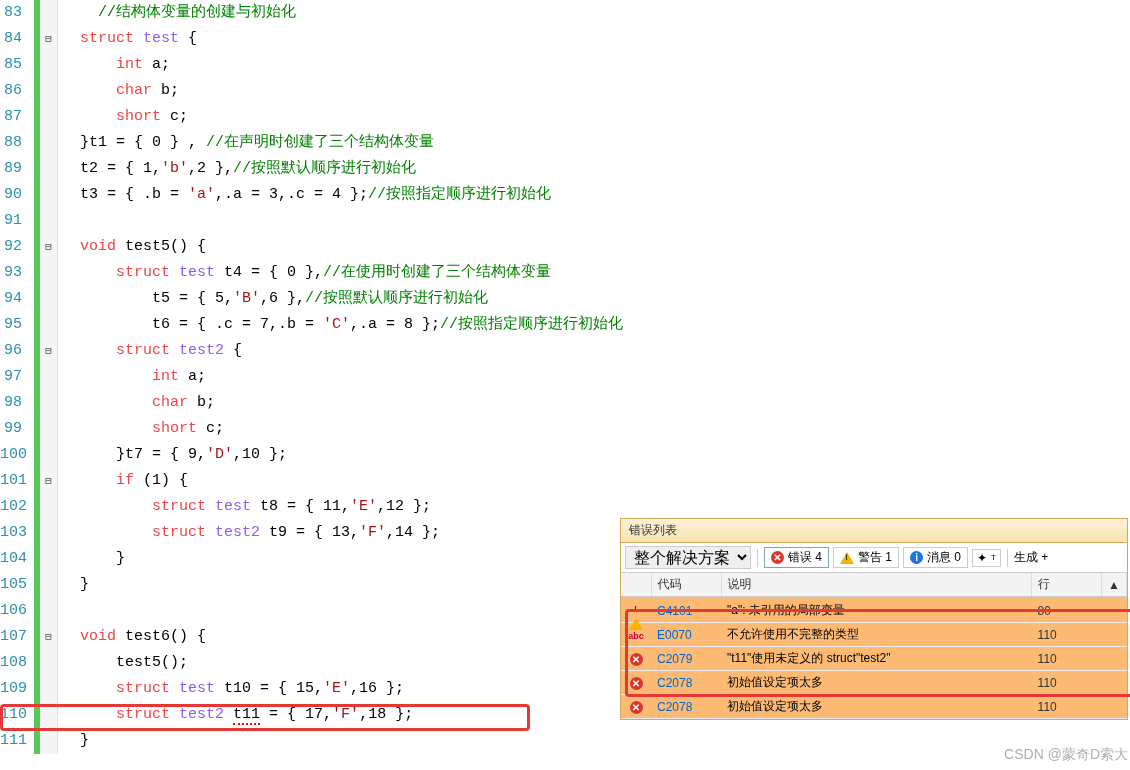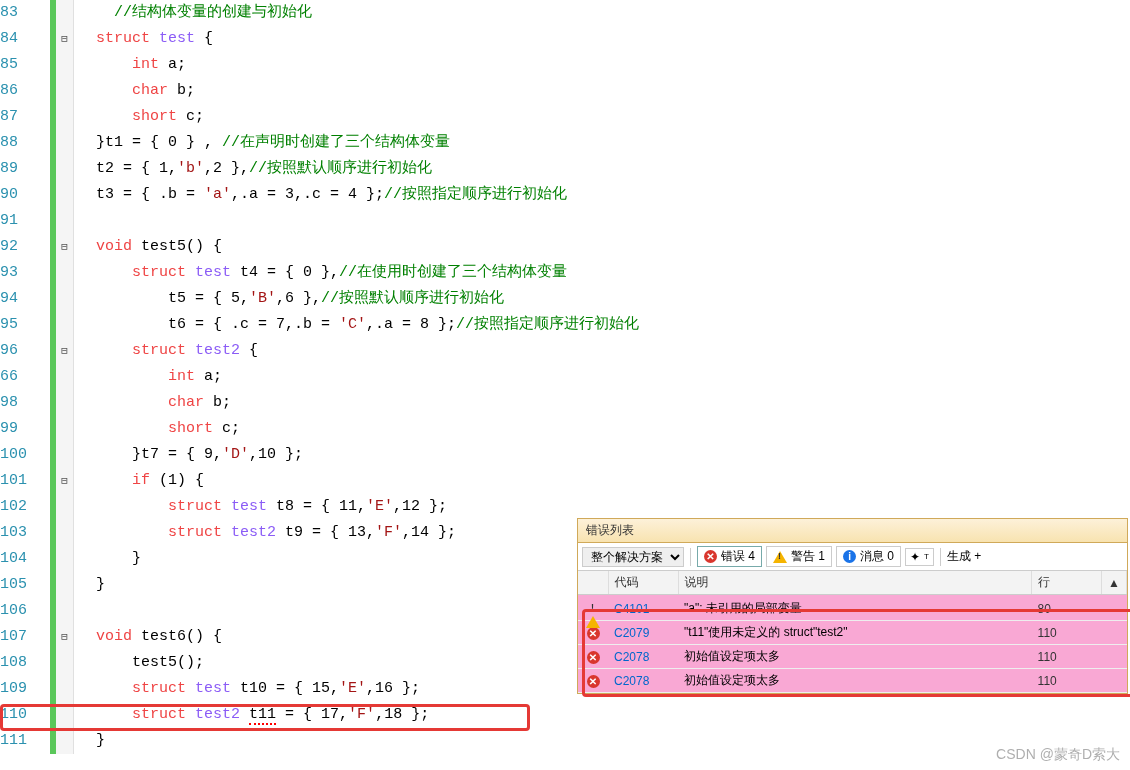--- a/index.html
+++ b/index.html
@@ -13,22 +13,23 @@
   overflow: hidden;
 }
 .editor { position: relative; height: 100%; }
 .code-line {
   display: flex;
   height: 26px;
   line-height: 26px;
   white-space: pre;
 }
 .line-num {
-  width: 50px;
-  padding-right: 0;
+  width: 34px;
+  text-align: right;
+  padding-right: 12px;
   color: #2b91af;
   background: #fff;
   flex-shrink: 0;
   user-select: none;
 }
 .change-bar {
   width: 6px;
   background: #5ac75a;
   flex-shrink: 0;
 }
@@ -63,42 +64,42 @@
   border: 3px solid #e53935;
   border-radius: 4px;
   pointer-events: none;
 }
 
 
 .error-panel {
   position: absolute;
   right: 2px;
   top: 518px;
-  width: 551px;
-  background: #f9a8d4;
+  width: 508px;
+  background: #fdba74;
   border: 1px solid #d0a959;
   font-family: "Segoe UI", "Microsoft YaHei", sans-serif;
   font-size: 12px;
 }
 .error-title {
   background: linear-gradient(#fdf1d9,#f8e3b0);
   padding: 3px 8px;
   border-bottom: 1px solid #d0a959;
   color: #333;
 }
 .error-toolbar {
   display: flex;
   align-items: center;
   padding: 3px 4px;
   border-bottom: 1px solid #ccc;
   background: #fff;
   gap: 4px;
 }
 .error-toolbar select {
-  font-size: 12px;
+  font-size: 16px;
   border: 1px solid #ccc;
   padding: 1px 4px;
 }
 .tb-btn {
   display: flex;
   align-items: center;
   gap: 4px;
   padding: 1px 6px;
   border: 1px solid #ccc;
   background: #fff;
@@ -145,21 +146,21 @@
   padding: 3px 6px;
   border-bottom: 1px solid #eee;
 }
 .error-table td.code-col { color: #0066cc; }
 .error-table tr:first-child td { padding-top:5px; }
 .icon-cell { width: 30px; text-align: center; }
 .line-col { text-align: left; padding-right: 20px; color: #333; }
 
 .watermark {
   position: absolute;
-  right: 10px;
+  right: 2px;
   bottom: 6px;
   color: rgba(120,120,120,0.6);
   font-family: "Microsoft YaHei", sans-serif;
   font-size: 14px;
   pointer-events: none;
 }
 </style>
 </head>
 <body>
 
@@ -171,21 +172,21 @@
     <div class="code-line"><div class="line-num">87</div><div class="change-bar"></div><div class="gutter"></div><div class="code-content">      <span class="kw">short</span> c;</div></div>
     <div class="code-line"><div class="line-num">88</div><div class="change-bar"></div><div class="gutter"></div><div class="code-content">  }t1 = { 0 } , <span class="comment">//在声明时创建了三个结构体变量</span></div></div>
     <div class="code-line"><div class="line-num">89</div><div class="change-bar"></div><div class="gutter"></div><div class="code-content">  t2 = { 1,<span class="str">'b'</span>,2 },<span class="comment">//按照默认顺序进行初始化</span></div></div>
     <div class="code-line"><div class="line-num">90</div><div class="change-bar"></div><div class="gutter"></div><div class="code-content">  t3 = { .b = <span class="str">'a'</span>,.a = 3,.c = 4 };<span class="comment">//按照指定顺序进行初始化</span></div></div>
     <div class="code-line"><div class="line-num">91</div><div class="change-bar"></div><div class="gutter"></div><div class="code-content"></div></div>
     <div class="code-line"><div class="line-num">92</div><div class="change-bar"></div><div class="gutter">⊟</div><div class="code-content">  <span class="kw">void</span> <span class="func">test5</span>() {</div></div>
     <div class="code-line"><div class="line-num">93</div><div class="change-bar"></div><div class="gutter"></div><div class="code-content">      <span class="kw">struct</span> <span class="usertype">test</span> t4 = { 0 },<span class="comment">//在使用时创建了三个结构体变量</span></div></div>
     <div class="code-line"><div class="line-num">94</div><div class="change-bar"></div><div class="gutter"></div><div class="code-content">          t5 = { 5,<span class="str">'B'</span>,6 },<span class="comment">//按照默认顺序进行初始化</span></div></div>
     <div class="code-line"><div class="line-num">95</div><div class="change-bar"></div><div class="gutter"></div><div class="code-content">          t6 = { .c = 7,.b = <span class="str">'C'</span>,.a = 8 };<span class="comment">//按照指定顺序进行初始化</span></div></div>
     <div class="code-line"><div class="line-num">96</div><div class="change-bar"></div><div class="gutter">⊟</div><div class="code-content">      <span class="kw">struct</span> <span class="usertype">test2</span> {</div></div>
-    <div class="code-line"><div class="line-num">66</div><div class="change-bar"></div><div class="gutter"></div><div class="code-content">          <span class="kw">int</span> a;</div></div>
+    <div class="code-line"><div class="line-num">97</div><div class="change-bar"></div><div class="gutter"></div><div class="code-content">          <span class="kw">int</span> a;</div></div>
     <div class="code-line"><div class="line-num">98</div><div class="change-bar"></div><div class="gutter"></div><div class="code-content">          <span class="kw">char</span> b;</div></div>
     <div class="code-line"><div class="line-num">99</div><div class="change-bar"></div><div class="gutter"></div><div class="code-content">          <span class="kw">short</span> c;</div></div>
     <div class="code-line"><div class="line-num">100</div><div class="change-bar"></div><div class="gutter"></div><div class="code-content">      }t7 = { 9,<span class="str">'D'</span>,10 };</div></div>
     <div class="code-line"><div class="line-num">101</div><div class="change-bar"></div><div class="gutter">⊟</div><div class="code-content">      <span class="kw">if</span> (1) {</div></div>
     <div class="code-line"><div class="line-num">102</div><div class="change-bar"></div><div class="gutter"></div><div class="code-content">          <span class="kw">struct</span> <span class="usertype">test</span> t8 = { 11,<span class="str">'E'</span>,12 };</div></div>
     <div class="code-line"><div class="line-num">103</div><div class="change-bar"></div><div class="gutter"></div><div class="code-content">          <span class="kw">struct</span> <span class="usertype">test2</span> t9 = { 13,<span class="str">'F'</span>,14 };</div></div>
     <div class="code-line"><div class="line-num">104</div><div class="change-bar"></div><div class="gutter"></div><div class="code-content">      }</div></div>
     <div class="code-line"><div class="line-num">105</div><div class="change-bar"></div><div class="gutter"></div><div class="code-content">  }</div></div>
     <div class="code-line"><div class="line-num">106</div><div class="change-bar"></div><div class="gutter"></div><div class="code-content"></div></div>
     <div class="code-line"><div class="line-num">107</div><div class="change-bar"></div><div class="gutter">⊟</div><div class="code-content">  <span class="kw">void</span> <span class="func">test6</span>() {</div></div>
@@ -232,20 +233,27 @@
     </thead>
     <tbody id="error-rows">
         <tr>
           <td class="icon-cell"><span class="icon-warn"></span></td>
           <td class="code-col">C4101</td>
           <td>"a": 未引用的局部变量</td>
           <td class="line-col">80</td>
           <td></td>
         </tr>
         <tr>
+          <td class="icon-cell"><span class="icon-abc">abc</span></td>
+          <td class="code-col">E0070</td>
+          <td>不允许使用不完整的类型</td>
+          <td class="line-col">110</td>
+          <td></td>
+        </tr>
+        <tr>
           <td class="icon-cell"><span class="icon-circle icon-err">✕</span></td>
           <td class="code-col">C2079</td>
           <td>"t11"使用未定义的 struct"test2"</td>
           <td class="line-col">110</td>
           <td></td>
         </tr>
         <tr>
           <td class="icon-cell"><span class="icon-circle icon-err">✕</span></td>
           <td class="code-col">C2078</td>
           <td>初始值设定项太多</td>

